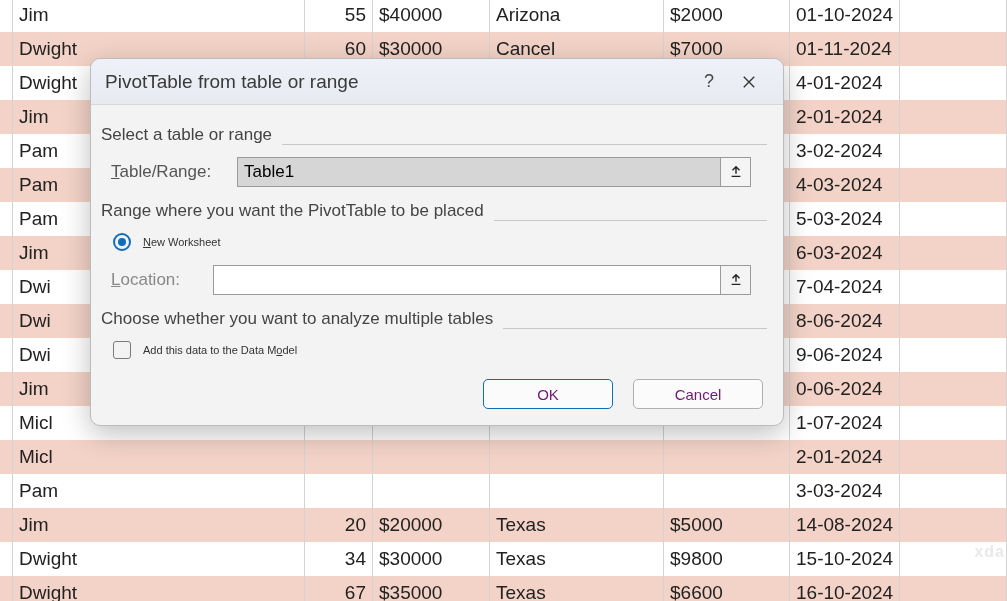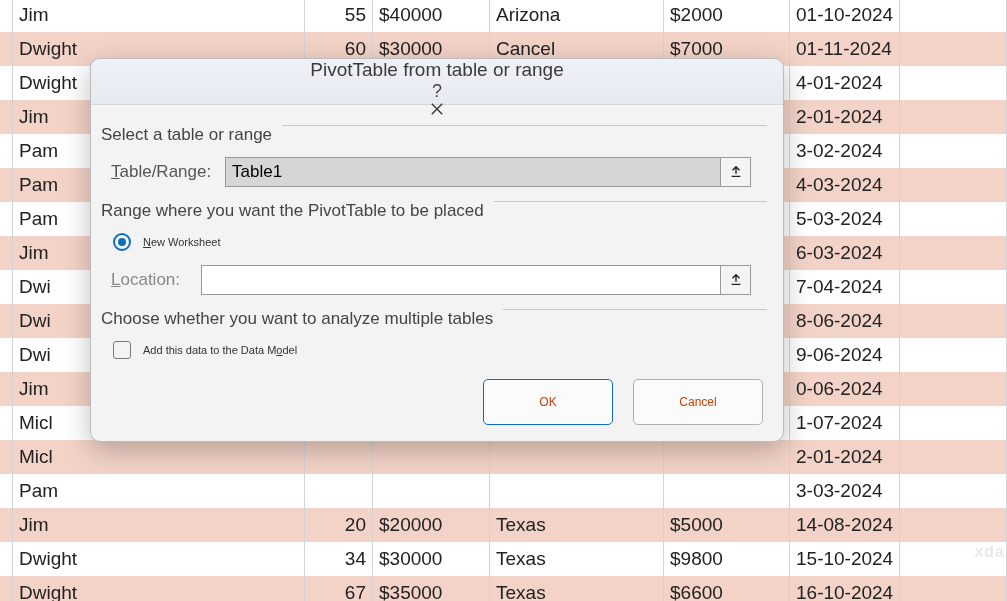--- a/index.html
+++ b/index.html
@@ -51,42 +51,42 @@
       color: #333;
     }
     .titlebar {
       display: flex;
       align-items: center;
       height: 46px;
       padding: 0 14px;
       background: linear-gradient(#eef1f7,#e7eaf0);
       border-bottom: 1px solid #d7d7d7;
       border-radius: 10px 10px 0 0;
-      flex-direction: column;
     }
     .titlebar .title { flex: 1; font-size: 19px; color: #3a3a3a; }
     .titlebar .tbtn {
       width: 40px; height: 32px;
       display: flex; align-items: center; justify-content: center;
       font-size: 18px; color: #444; cursor: pointer;
       border-radius: 4px;
     }
 
     .dialog-body { padding: 12px 16px 16px 10px; }
 
     .section-label {
-      display: flex; align-items: flex-start;
+      display: flex; align-items: flex-end;
       color: #444; font-size: 17px;
       margin: 8px 0 12px 0;
     }
     .section-label .line { flex:1; height:1px; background:#c7c7c7; margin-left:10px; }
 
     .field-row {
       display: flex; align-items: center;
       margin: 0 16px 14px 10px;
+      gap: 12px;
     }
     .field-label { width: 114px; color: #555; }
     .input-wrap {
       flex: 1; display: flex;
       border: 1px solid #9a9a9a;
       background: #fff; height: 30px;
     }
     .input-wrap input {
       flex: 1; border: none; outline: none;
       font-size: 17px; padding: 10px 6px;
@@ -122,25 +122,25 @@
       flex-shrink:0;
     }
     .underline-key { text-decoration: underline; }
 
     .button-row {
       display:flex; gap: 20px;
       justify-content: flex-end;
       padding: 6px 4px 0 0;
     }
     .btn {
-      width: 130px; height: 46px;
+      width: 130px; height: 30px;
       border: 1px solid #b0b0b0;
       border-radius: 5px;
       background: #fbfbfb;
-      font-size: 12px; color:#c2410c;
+      font-size: 15px; color:#701a75;
       cursor: pointer;
       font-family: inherit;
     }
     .btn.primary { border: 1.5px solid #0f6cbd; }
 
     .watermark {
       position:absolute; right:2px; bottom:40px;
       font-size:16px; color:#e0e0e0; font-weight:bold;
       letter-spacing:1px; opacity:.7;
     }

